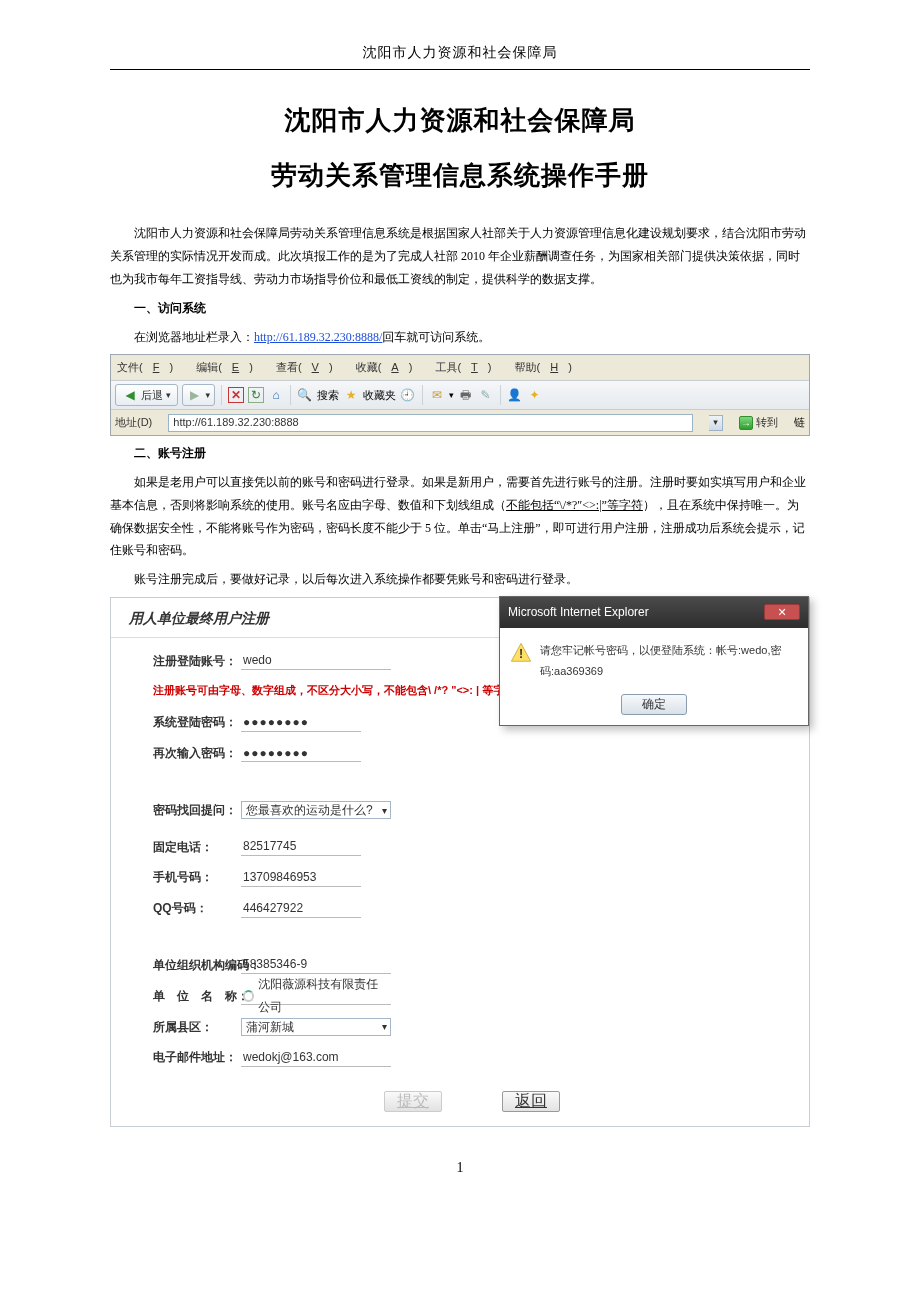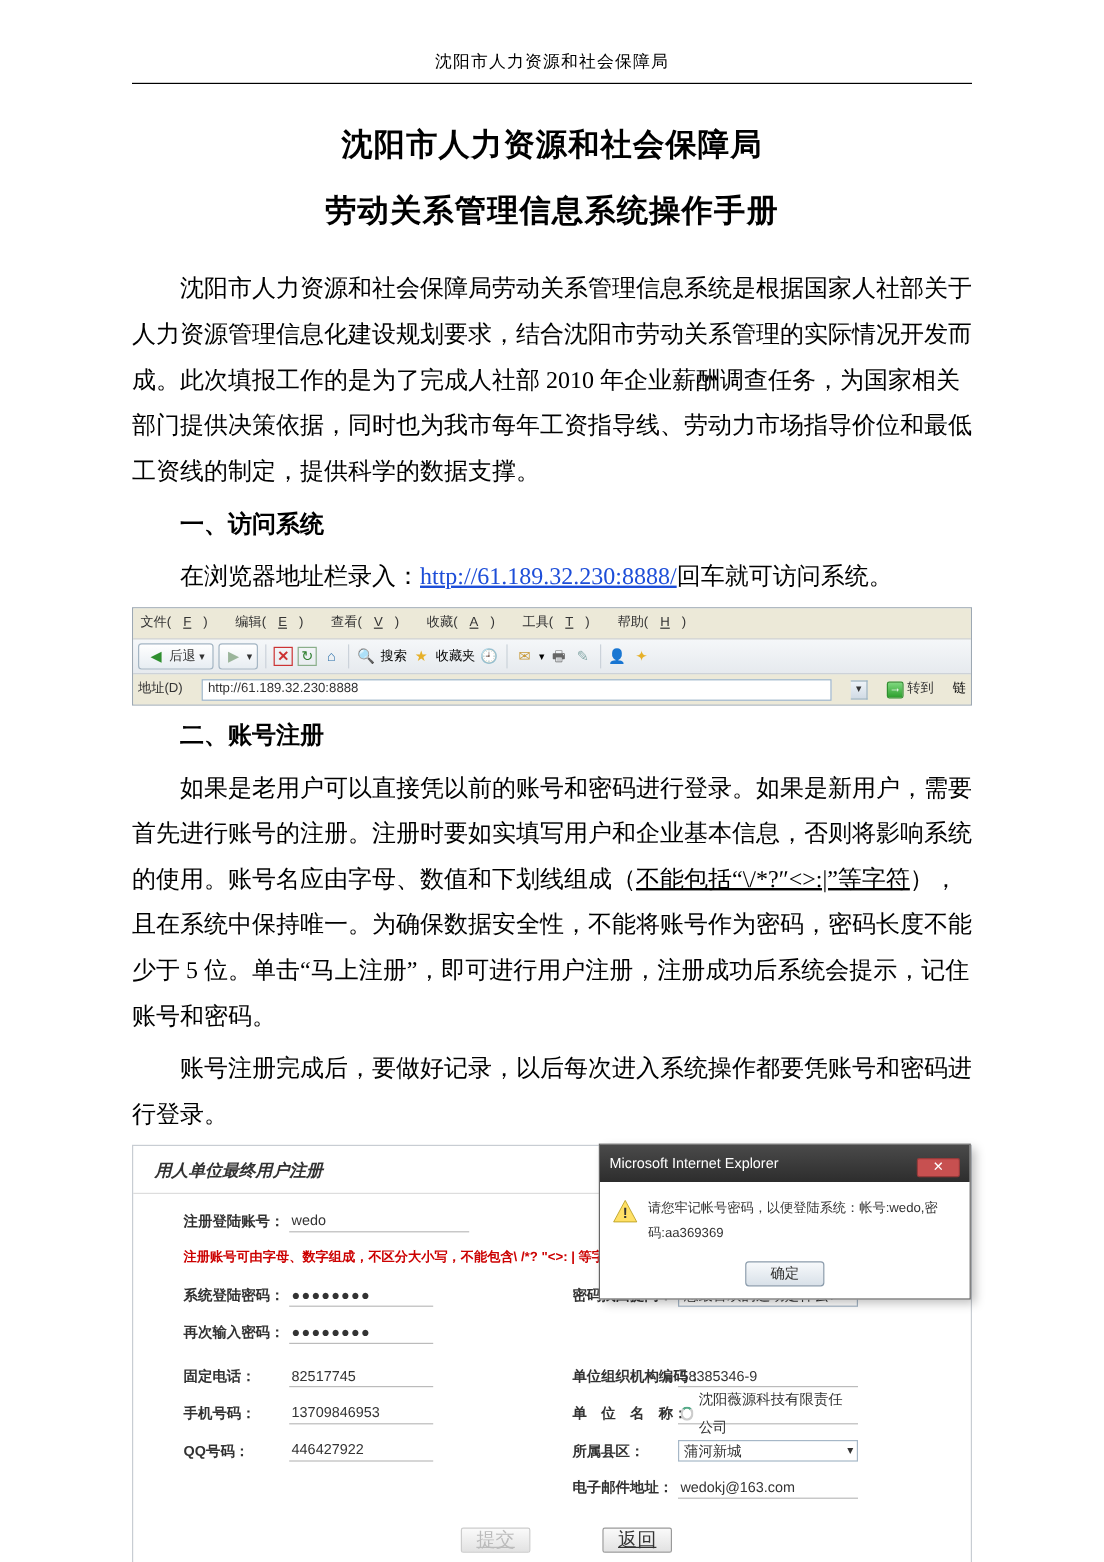--- a/index.html
+++ b/index.html
@@ -31,21 +31,21 @@
     .sub-title {
       text-align: center;
       font-size: 26px;
       font-weight: bold;
       margin-bottom: 22px;
       letter-spacing: 1px;
     }
     .para {
       text-indent: 2em;
       margin: 6px 0;
-      font-size: 20px;
+      font-size: 12px;
     }
     .section-title {
       font-weight: bold;
       text-indent: 2em;
       margin-top: 4px;
     }
     a.url { color: #1d4ed8; text-decoration: underline; }
     .underline { text-decoration: underline; }
 
     
@@ -172,21 +172,21 @@
       height: 18px;
       border-bottom: 1px solid #bbb;
       font-size: 12px;
       display: flex;
       align-items: center;
       padding: 0 2px;
       color: #333;
     }
     .form-field.wide { flex: 0 0 150px; }
     .warn { color: #c00; font-size: 11px; margin: 0 0 10px 0; font-weight: bold; }
-    .col-group { display: flex; gap: 10px; }
+    .col-group { display: flex; gap: 26px; flex-direction: column; }
     .col { flex: 1; }
     .select-box {
       height: 18px;
       border: 1px solid #a6b7c7;
       background: #fff;
       display: flex;
       align-items: center;
       padding: 0 4px;
       position: relative;
       flex: 0 0 150px;
@@ -239,21 +239,21 @@
       font-family: "Microsoft YaHei", Arial, sans-serif;
       z-index: 10;
     }
     .ie-title {
       background: linear-gradient(#4a4a4a, #2d2d2d);
       color: #fff;
       font-size: 12px;
       padding: 4px 8px;
       display: flex;
       justify-content: space-between;
-      align-items: flex-end;
+      align-items: center;
     }
     .ie-close {
       width: 36px; height: 16px;
       background: #c75050;
       border: 1px solid #963a3a;
       color: #fff;
       display: flex; align-items: center; justify-content: center;
       font-size: 11px;
       border-radius: 2px;
     }

